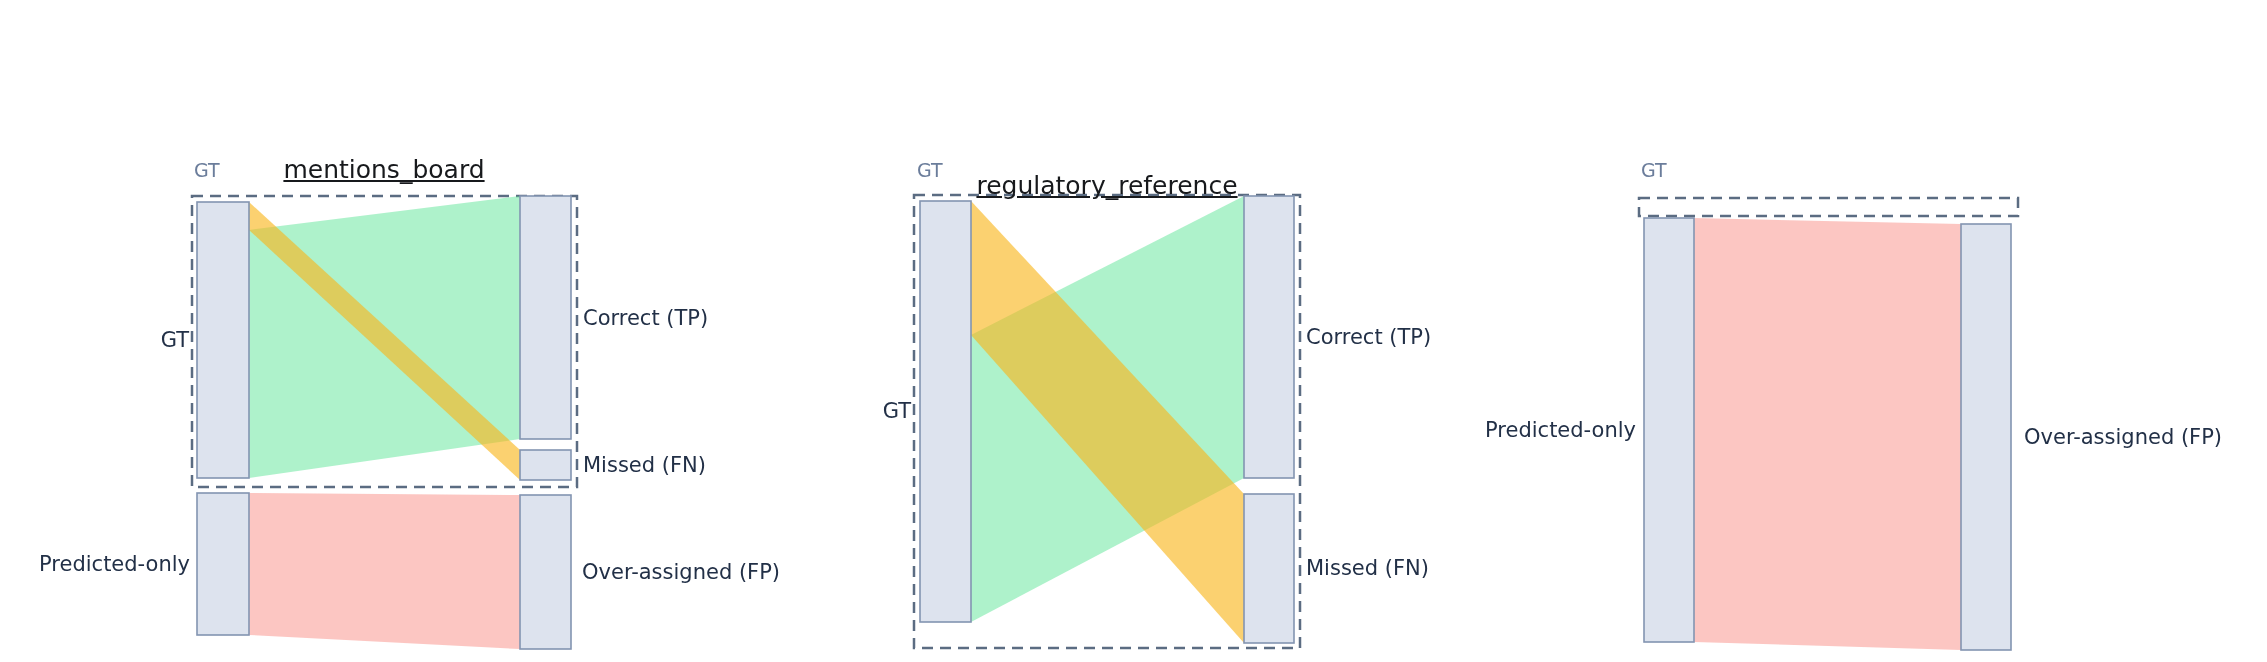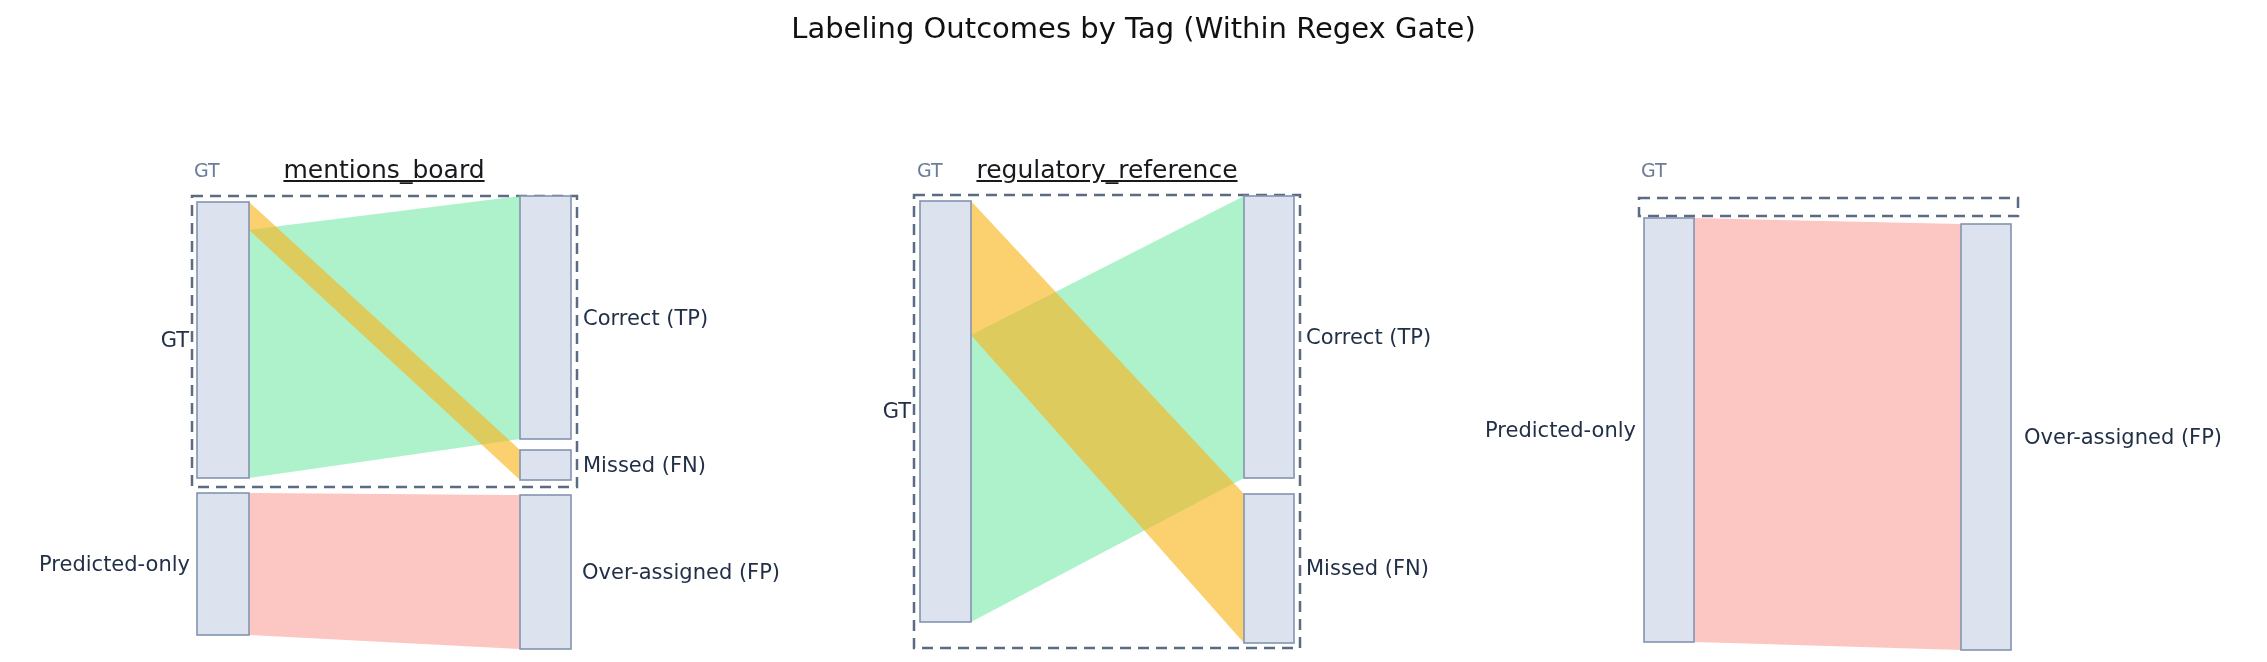--- a/index.html
+++ b/index.html
@@ -39,32 +39,31 @@
       <polygon points="971,201 1244,494 1244,643 971,335" fill="rgba(249,182,28,0.63)"></polygon>
       <rect x="920" y="201" width="51" height="421" fill="#dde3ee" stroke="#8394b1" stroke-width="1.6"></rect>
       <rect x="1244" y="196" width="50" height="282" fill="#dde3ee" stroke="#8394b1" stroke-width="1.6"></rect>
       <rect x="1244" y="494" width="50" height="149" fill="#dde3ee" stroke="#8394b1" stroke-width="1.6"></rect>
       <rect x="1639" y="198" width="379" height="18" fill="none" stroke="#5b6c82" stroke-width="2.5" stroke-dasharray="11 7"></rect>
       <polygon points="1694,218 1961,224 1961,650 1694,642" fill="rgba(247,105,94,0.38)"></polygon>
       <rect x="1644" y="218" width="50" height="424" fill="#dde3ee" stroke="#8394b1" stroke-width="1.6"></rect>
       <rect x="1961" y="224" width="50" height="426" fill="#dde3ee" stroke="#8394b1" stroke-width="1.6"></rect>
     </svg>
 
-  <div class="lbl main-title">Labeling Outcomes by Tag (Within Regex Gate)</div>
 
   <div class="lbl corner-gt" style="left:194px;top:160px;">GT</div>
   <div class="lbl panel-title" style="left:214px;top:156px;">mentions_board</div>
   <div class="lbl side-label right-align" style="right:2078px;top:340px;">GT</div>
   <div class="lbl side-label" style="left:583px;top:318px;">Correct (TP)</div>
   <div class="lbl side-label" style="left:583px;top:465px;">Missed (FN)</div>
   <div class="lbl side-label right-align" style="right:2077px;top:564px;">Predicted-only</div>
   <div class="lbl side-label" style="left:582px;top:572px;">Over-assigned (FP)</div>
 
   <div class="lbl corner-gt" style="left:917px;top:160px;">GT</div>
-  <div class="lbl panel-title" style="left:937px;top:156px;">regulatory_reference</div>
+  <div class="lbl panel-title" style="left:937px;top:172px;">regulatory_reference</div>
   <div class="lbl side-label right-align" style="right:1356px;top:411px;">GT</div>
   <div class="lbl side-label" style="left:1306px;top:337px;">Correct (TP)</div>
   <div class="lbl side-label" style="left:1306px;top:568px;">Missed (FN)</div>
 
   <div class="lbl corner-gt" style="left:1641px;top:160px;">GT</div>
   <div class="lbl side-label right-align" style="right:631px;top:430px;">Predicted-only</div>
   <div class="lbl side-label" style="left:2024px;top:437px;">Over-assigned (FP)</div>
 
 </div>
 

